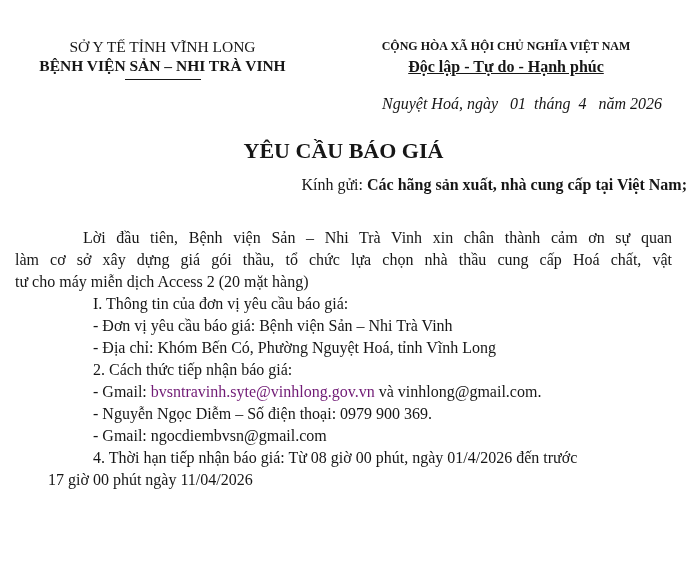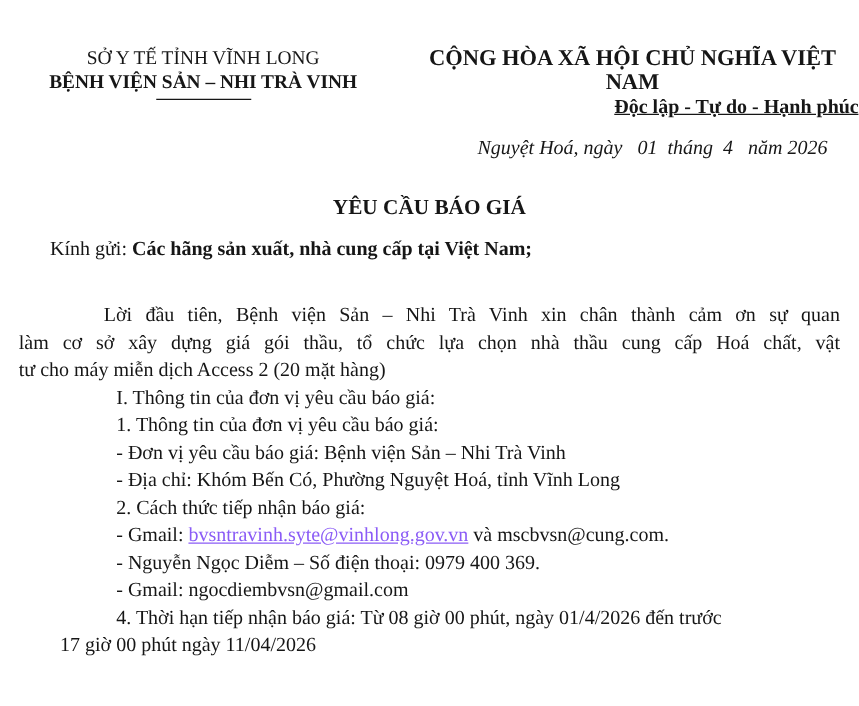--- a/index.html
+++ b/index.html
@@ -14,40 +14,40 @@
     color: #161616;
     border-radius: 25px;
   }
   
   .header { display: flex; padding-top: 37px; }
   .hcol-left  { width: 325px; text-align: center; line-height: 19px; }
   .hcol-right { width: 362px; text-align: center; line-height: 19px; }
   .dept { font-size: 15.5px; }
   .org  { font-weight: bold; font-size: 15.5px; }
   .org-rule { width: 76px; border-bottom: 1.5px solid #161616; margin: 4px auto 0 auto; height: 0; }
-  .country { font-weight: bold; font-size: 18px; }
-  .motto   { font-weight: bold; font-size: 16px; text-decoration: underline; padding-top: 1px; text-align: right; }
+  .country { font-weight: bold; font-size: 12px; }
+  .motto   { font-weight: bold; font-size: 16px; text-decoration: underline; padding-top: 1px; }
   .dateline-row { display: flex; margin-top: 14px; padding-left: 32px; }
   .dateline {
     margin-left: 325px; width: 362px;
     text-align: center; font-style: italic;
     white-space: pre; line-height: 19px;
   }
   
-  .doc-title { text-align: center; font-weight: bold; font-size: 17px; margin-top: 26px; line-height: 23px; }
-  .salutation { text-align: left; margin-top: 12px; line-height: 22px; margin-left: 40px; }
+  .doc-title { text-align: center; font-weight: bold; font-size: 22px; margin-top: 26px; line-height: 23px; }
+  .salutation { text-align: right; margin-top: 12px; line-height: 22px; }
   .salutation .recipient { font-weight: bold; }
   
   .body-block { margin: 31px 15px 0 15px; line-height: 22px; }
   .intro-line { text-align: justify; text-align-last: justify; }
   .intro-first { text-indent: 68px; }
   .intro-last { text-align-last: left; }
   .line { padding-left: 78px; white-space: nowrap; }
   .cont-line { padding-left: 33px; white-space: nowrap; }
-  .email-link { color: #8b5cf6; text-decoration: underline; cursor: pointer; margin-top: 16px; }
+  .email-link { color: #701a75; cursor: pointer; margin-top: 16px; }
 </style>
 </head>
 <body>
 
 <div class="page">
 
   <div class="header">
     <div class="hcol-left">
       <div class="dept">SỞ Y TẾ TỈNH VĨNH LONG</div>
       <div class="org">BỆNH VIỆN SẢN – NHI TRÀ VINH</div>
@@ -68,26 +68,25 @@
   <div class="salutation">
     <span>Kính gửi: </span><span class="recipient">Các hãng sản xuất, nhà cung cấp tại Việt Nam;</span>
   </div>
 
   <div class="body-block">
     <div class="intro-line intro-first">Lời đầu tiên, Bệnh viện Sản – Nhi Trà Vinh xin chân thành cảm ơn sự quan</div>
     <div class="intro-line">làm cơ sở xây dựng giá gói thầu, tổ chức lựa chọn nhà thầu cung cấp Hoá chất, vật</div>
     <div class="intro-line intro-last">tư cho máy miễn dịch Access 2 (20 mặt hàng)</div>
 
     <div class="line">I. Thông tin của đơn vị yêu cầu báo giá:</div>
-    <div class="line">1. Thông tin của đơn vị yêu cầu báo giá:</div>
     <div class="line">- Đơn vị yêu cầu báo giá: Bệnh viện Sản – Nhi Trà Vinh</div>
     <div class="line">- Địa chỉ: Khóm Bến Có, Phường Nguyệt Hoá, tỉnh Vĩnh Long</div>
     <div class="line">2. Cách thức tiếp nhận báo giá:</div>
     <div class="line">
-      <span>- Gmail: </span><a class="email-link">bvsntravinh.syte@vinhlong.gov.vn</a><span> và mscbvsn@cung.com.</span>
+      <span>- Gmail: </span><a class="email-link">bvsntravinh.syte@vinhlong.gov.vn</a><span> và vinhlong@gmail.com.</span>
     </div>
-    <div class="line">- Nguyễn Ngọc Diễm – Số điện thoại: 0979 400 369.</div>
+    <div class="line">- Nguyễn Ngọc Diễm – Số điện thoại: 0979 900 369.</div>
     <div class="line">- Gmail: ngocdiembvsn@gmail.com</div>
     <div class="line">4. Thời hạn tiếp nhận báo giá: Từ 08 giờ 00 phút, ngày 01/4/2026 đến trước</div>
     <div class="cont-line">17 giờ 00 phút ngày 11/04/2026</div>
   </div>
 
 </div>
 
 </body></html>

